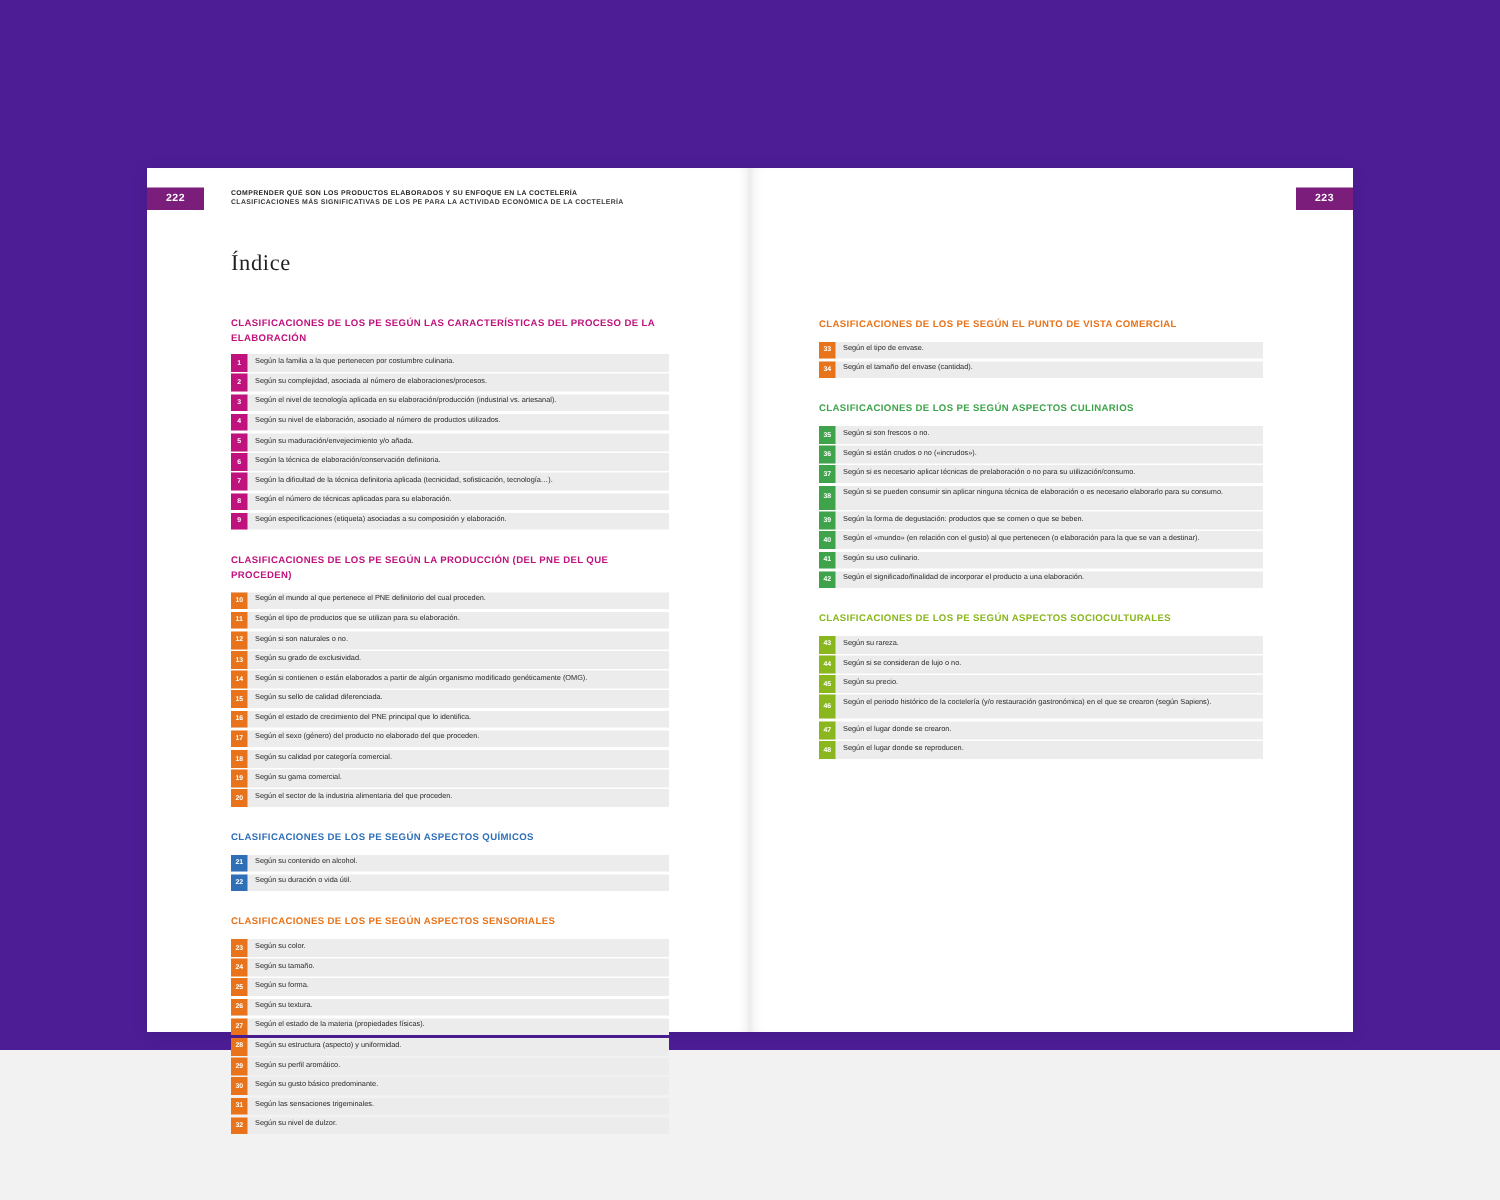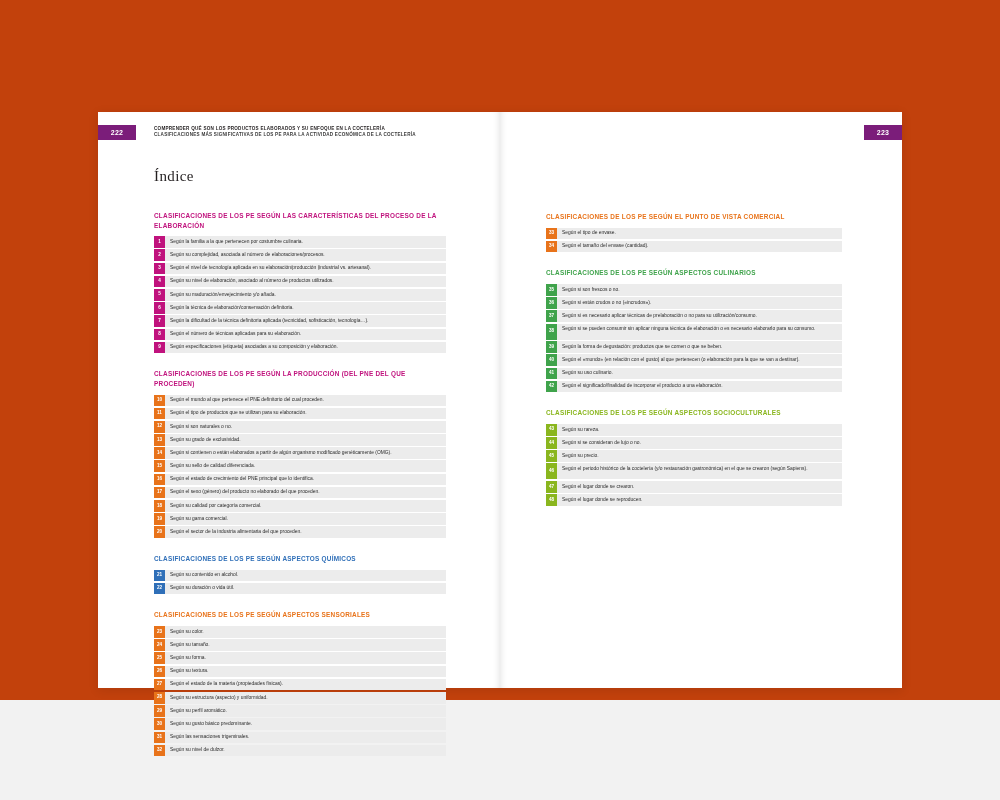--- a/index.html
+++ b/index.html
@@ -8,21 +8,21 @@
     background: #f2f2f2;
     width: 1000px;
     height: 800px;
     overflow: hidden;
     font-family: "Liberation Sans", sans-serif;
   }
   #stage {
     position: relative;
     width: 1000px;
     height: 700px;
-    background: #c2410c;
+    background: #4c1d95;
   }
   .spread {
     position: absolute;
     left: 98px;
     top: 112px;
     width: 804px;
     height: 576px;
     display: flex;
     background: #ffffff;
     box-shadow: 0 2px 10px rgba(0,0,0,0.10);

